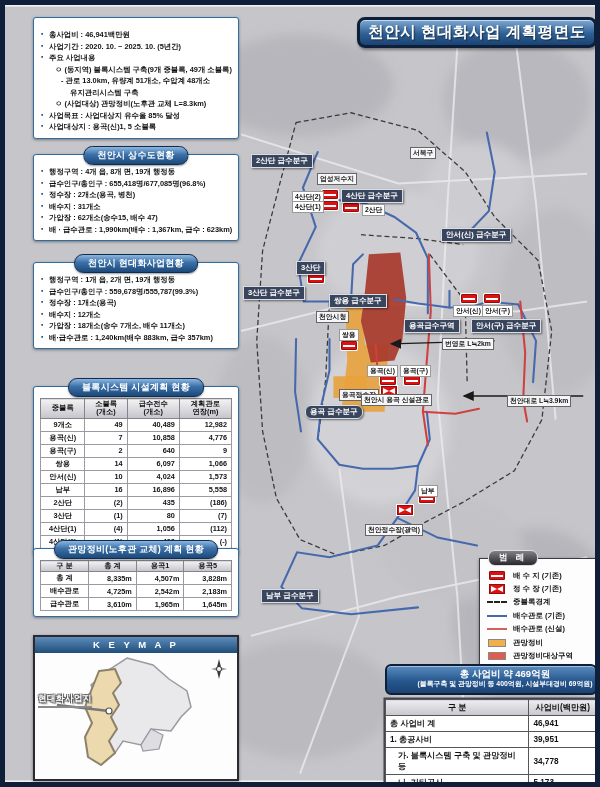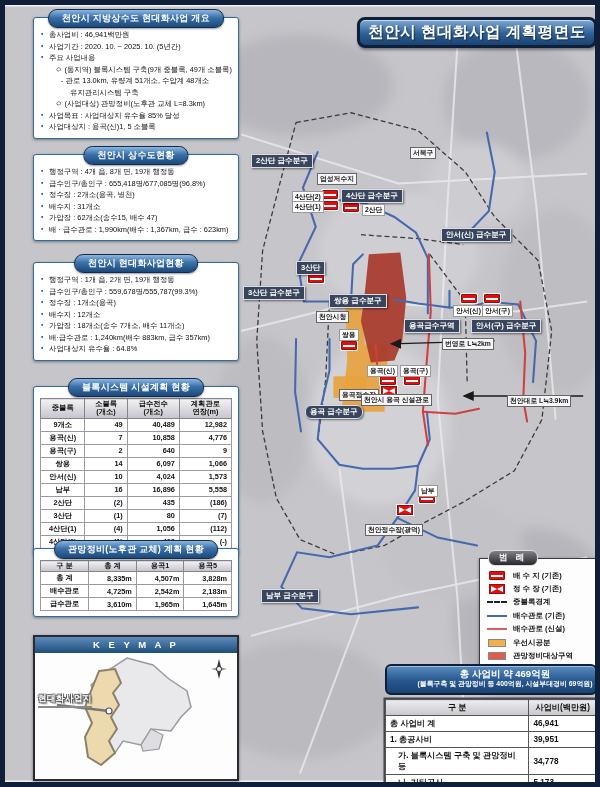--- a/index.html
+++ b/index.html
@@ -38,21 +38,21 @@
   .main-title span{color:#fff;font-size:15.5px;font-weight:800;letter-spacing:.5px;
       text-shadow:1px 1px 1px rgba(0,0,0,.5);white-space:nowrap;}
 
   
   .panel{position:absolute;left:28px;width:206px;background:#fff;border:1.5px solid #2e6da4;
       border-radius:3px;box-shadow:0 1px 3px rgba(0,0,0,.4);padding:11px 6px 5px;z-index:10;}
   .pill{position:absolute;top:-9px;left:50%;transform:translateX(-50%);white-space:nowrap;
       background:linear-gradient(180deg,#8cb6de 0%,#3a70a8 45%,#1c4979 100%);
       border:1px solid #0f2d52;border-radius:9px;color:#fff;font-size:9px;font-weight:700;
       padding:2px 13px;letter-spacing:.3px;box-shadow:0 1px 2px rgba(0,0,0,.4);}
-  .ln{position:relative;font-size:7.4px;line-height:1.56;color:#101010;font-weight:400;white-space:nowrap;}
+  .ln{position:relative;font-size:7.4px;line-height:1.56;color:#101010;font-weight:700;white-space:nowrap;}
   .lv0{padding-left:9px;}
   .lv0 .blt{position:absolute;left:1px;top:0;color:#1f4e79;font-size:6.5px;}
   .lv1{padding-left:15px;}
   .lv2{padding-left:21px;}
   .lv3{padding-left:30px;}
 
   .dtable{width:100%;border-collapse:collapse;font-size:7.3px;color:#111;}
   .dtable th{background:linear-gradient(#f2f2f4,#c4c4cb);border:1px solid #84848c;font-weight:700;
       padding:1px 4px;white-space:pre-line;line-height:1.15;text-align:center;}
   .dtable td{border:1px solid #9a9aa2;padding:1px 4px;font-weight:600;}
@@ -214,21 +214,20 @@
       <div class="res-m" style="left: 414px; top: 489px;"></div>
       <div class="plant-m" style="left: 376px; top: 381px;"></div>
       <div class="plant-m" style="left: 392px; top: 500px;"></div>
     </div>
 
   <div class="main-title">
     <span>천안시 현대화사업 계획평면도</span>
   </div>
 
   <section class="panel" style="top:12px">
-    <div class="pill">천안시 지방상수도 현대화사업 개요</div>
     <div id="overviewBody">
         <div class="ln lv0"><span class="blt">▪</span>총사업비 : 46,941백만원</div>
         <div class="ln lv0"><span class="blt">▪</span>사업기간 : 2020. 10. ~ 2025. 10. (5년간)</div>
         <div class="ln lv0"><span class="blt">▪</span>주요 사업내용</div>
         <div class="ln lv1">ㅇ (동지역) 블록시스템 구축(9개 중블록, 49개 소블록)</div>
         <div class="ln lv2">- 관로 13.0km, 유량계 51개소, 수압계 48개소</div>
         <div class="ln lv3">유지관리시스템 구축</div>
         <div class="ln lv1">ㅇ (사업대상) 관망정비(노후관 교체 L=8.3km)</div>
         <div class="ln lv0"><span class="blt">▪</span>사업목표 : 사업대상지 유수율 85% 달성</div>
         <div class="ln lv0"><span class="blt">▪</span>사업대상지 : 용곡(신)1, 5 소블록</div>
@@ -249,21 +248,20 @@
 
   <section class="panel" style="top:257px">
     <div class="pill">천안시 현대화사업현황</div>
     <div id="modernBody">
         <div class="ln lv0"><span class="blt">▪</span>행정구역 : 1개 읍, 2개 면, 19개 행정동</div>
         <div class="ln lv0"><span class="blt">▪</span>급수인구/총인구 : 559,678명/555,787(99.3%)</div>
         <div class="ln lv0"><span class="blt">▪</span>정수장 : 1개소(용곡)</div>
         <div class="ln lv0"><span class="blt">▪</span>배수지 : 12개소</div>
         <div class="ln lv0"><span class="blt">▪</span>가압장 : 18개소(송수 7개소, 배수 11개소)</div>
         <div class="ln lv0"><span class="blt">▪</span>배·급수관로 : 1,240km(배수 883km, 급수 357km)</div>
-        <div class="ln lv0"><span class="blt">▪</span>사업대상지 유수율 : 64.8%</div>
       </div>
   </section>
 
   <section class="panel" style="top:381px">
     <div class="pill">블록시스템 시설계획 현황</div>
     <table class="dtable" id="blockTable">
         <thead>
           <tr>
             <th>중블록</th>
             <th>소블록
@@ -422,21 +420,21 @@
         <div class="lg-row">
           <span class="lg-ic">
             <span class="line red"></span>
           </span>
           <span>배수관로 (신설)</span>
         </div>
         <div class="lg-row">
           <span class="lg-ic">
             <span class="swatch orange"></span>
           </span>
-          <span>우선시공분</span>
+          <span>관망정비</span>
         </div>
         <div class="lg-row">
           <span class="lg-ic">
             <span class="swatch red"></span>
           </span>
           <span>관망정비대상구역</span>
         </div>
       </div>
   </div>
 

